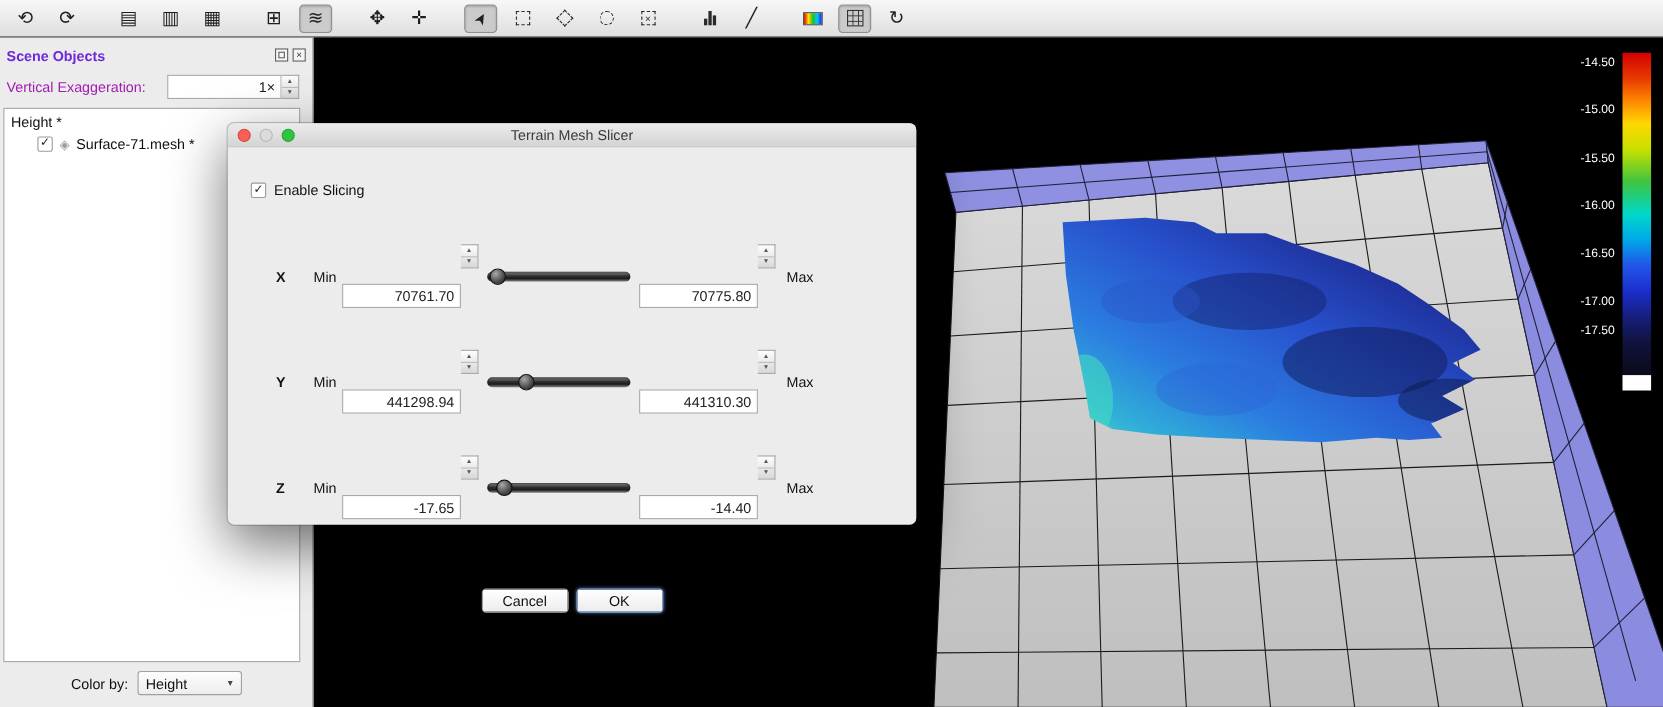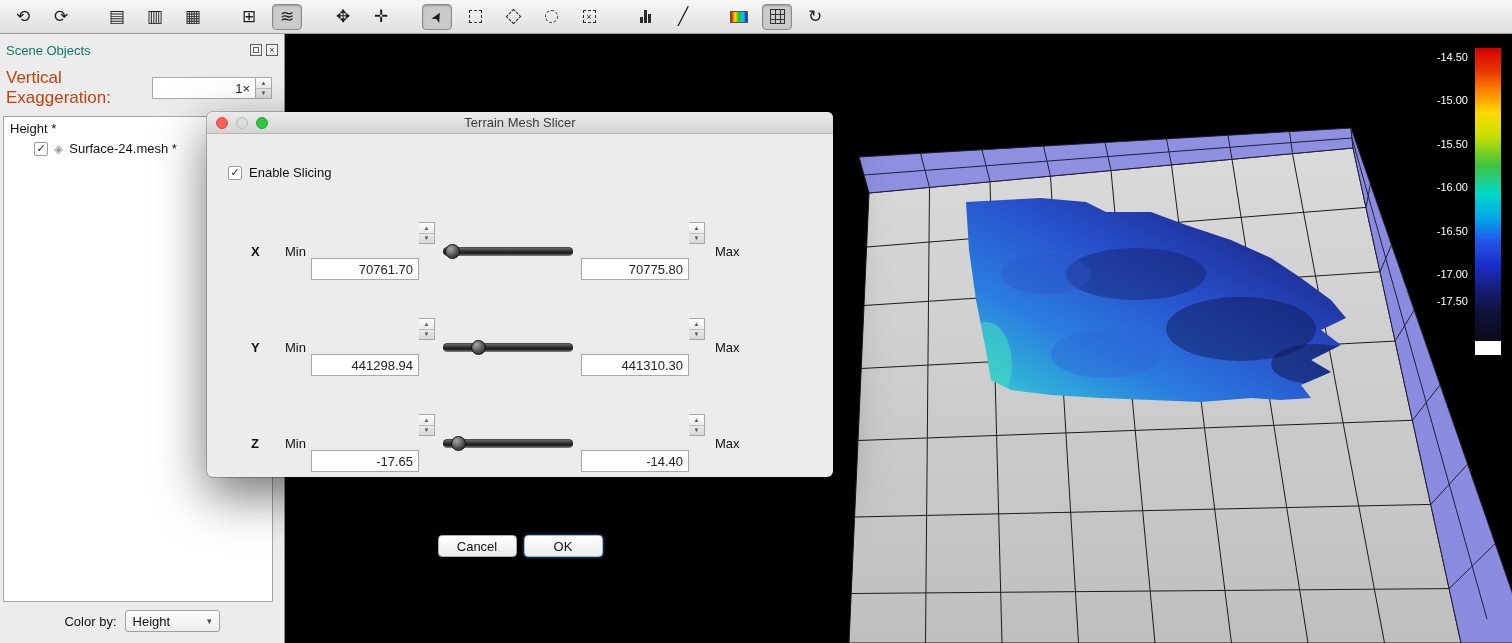--- a/index.html
+++ b/index.html
@@ -25,26 +25,26 @@
   .i-colormap { width: 18px; height: 12px; border: 1px solid #555;
     background: linear-gradient(90deg,#e00000,#ffe000,#20c020,#00c8ff,#2020e0); }
   .i-grid3d { width: 15px; height: 15px; border: 1px solid #333;
     background-image: linear-gradient(#333 1px, transparent 1px), linear-gradient(90deg,#333 1px, transparent 1px);
     background-size: 5px 5px; background-position: -1px -1px; }
 
   
   .sidebar { position: absolute; top: 34px; left: 0; width: 285px; bottom: 0; background: #ececec;
     border-right: 1px solid #8f8f8f; display: flex; flex-direction: column; z-index: 5; }
   .panel-header { height: 26px; display: flex; align-items: center; padding: 6px 6px 0 6px; }
-  .panel-title { font-size: 13px; color: #0f766e; flex: 1; }
+  .panel-title { font-size: 13px; color: #6d28d9; flex: 1; font-weight: bold; }
   .panel-btn { width: 12px; height: 12px; border: 1px solid #5f5f5f; background: #f4f4f4; margin-left: 4px;
     display: flex; align-items: center; justify-content: center; font-size: 9px; line-height: 9px; color: #333; position: relative; }
   .panel-btn.float::before { content: ""; position: absolute; inset: 2px; border: 1px solid #5f5f5f; }
   .ve-row { display: flex; align-items: center; padding: 8px 12px 8px 6px; }
-  .ve-row label { font-size: 17px; color: #c2410c; flex: 1; }
+  .ve-row label { font-size: 13px; color: #a21caf; flex: 1; }
   .field { height: 22px; border: 1px solid #a9a9a9; background: #fff; font-size: 13px; text-align: right;
     padding: 0 5px; font-family: inherit; color: #222; outline: none; }
   .stepper { width: 16px; height: 22px; border: 1px solid #a9a9a9; border-left: none;
     background: linear-gradient(#fdfdfd, #d8d8d8); display: flex; flex-direction: column; }
   .stepper span { flex: 1; display: flex; align-items: center; justify-content: center; font-size: 6px; color: #555; }
   .stepper span:last-child { border-top: 1px solid #bdbdbd; }
   .tree-panel { flex: 1; margin: 0 11px 5px 3px; background: #fff; border: 1px solid #a5a5a5; overflow: hidden; }
   .tree-root { font-size: 13px; color: #111; padding: 4px 6px 2px 6px; }
   .tree-item { display: flex; align-items: center; gap: 6px; padding: 3px 0 3px 30px; font-size: 13px; color: #111; }
   .cb { width: 14px; height: 14px; border: 1px solid #9a9a9a; background: #fff; border-radius: 2px;
@@ -197,21 +197,21 @@
         <span>▼</span>
       </span>
     </div>
     <div class="tree-panel">
       <div class="tree-root">Height *</div>
       <div class="tree-item">
         <span class="cb">
             <span>✓</span>
           </span>
         <span class="mesh-glyph">◈</span>
-        <span>Surface-24.mesh *</span>
+        <span>Surface-71.mesh *</span>
       </div>
     </div>
     <div class="colorby-row">
       <label>Color by:</label>
       <div class="dropdown">
         <span>Height</span>
         <span class="dd-arrow">▾</span>
       </div>
     </div>
   </div>

